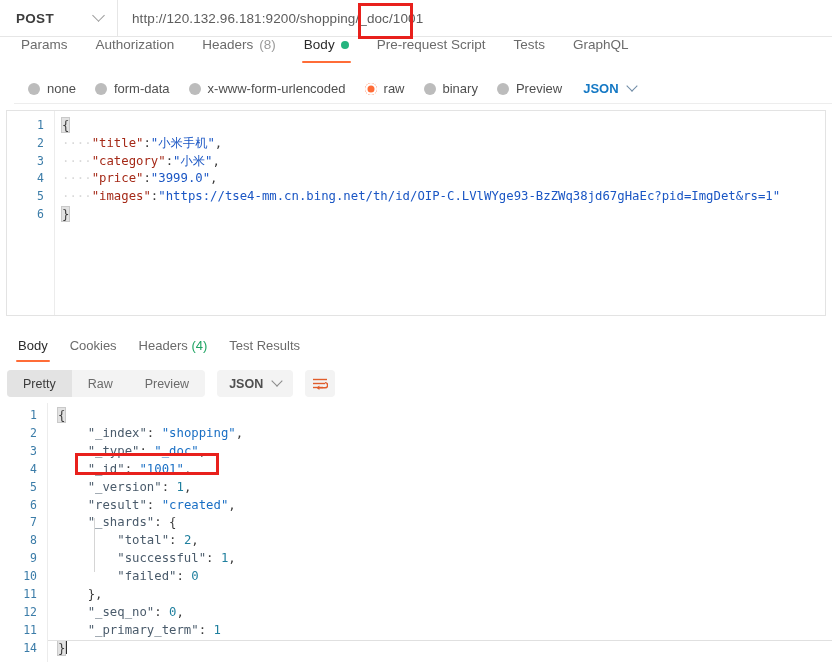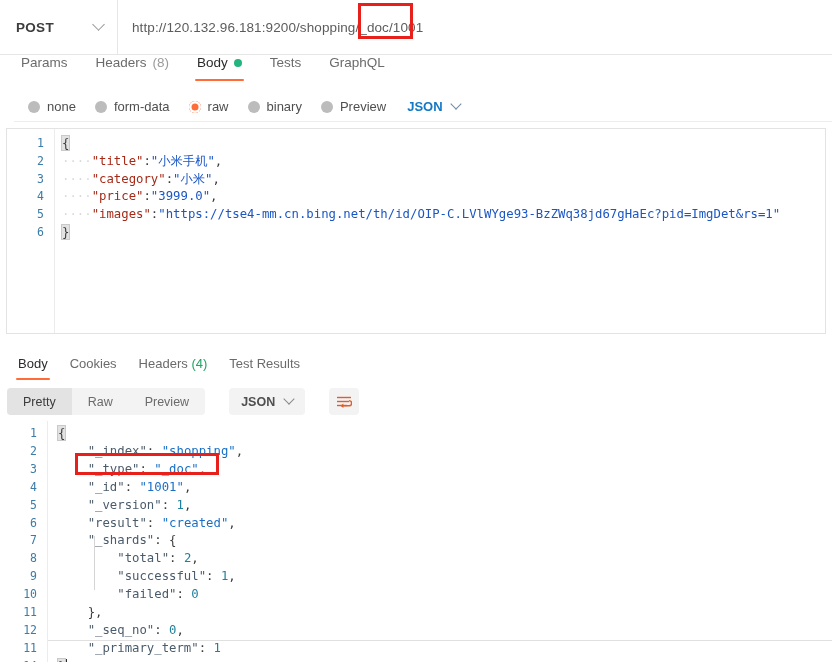--- a/index.html
+++ b/index.html
@@ -10,21 +10,21 @@
     background: #ffffff;
     font-family: "Liberation Sans", sans-serif;
     -webkit-font-smoothing: antialiased;
     overflow: hidden;
   }
   .app { position: relative; width: 832px; height: 662px; background:#fff; }
 
   
   .url-bar {
     display: flex; align-items: stretch;
-    height: 55px;
+    height: 37px;
     border-bottom: 1px solid #e6e6e6;
   }
   .method-select {
     width: 118px;
     display: flex; align-items: center; justify-content: space-between;
     padding: 0 14px 0 16px;
     border-right: 1px solid #e6e6e6;
     cursor: pointer;
     background: #fff;
   }
@@ -147,21 +147,21 @@
   }
   .resp-tab.active { color:#2b2b2b; }
   .resp-tab.active .tab-underline {
     position:absolute; left: 9px; right: 9px; bottom:0; height: 2.5px;
     background:#ff6c37; border-radius:1px;
   }
   .hcount { color:#1fa463; }
 
   
   .resp-toolbar {
-    display:flex; align-items:center; gap: 24px;
+    display:flex; align-items:center; gap: 12px;
     padding: 8px 4px 0 7px;
   }
   .seg {
     display:flex; background:#f3f3f3; border-radius: 4px; overflow:hidden;
     height: 27px;
   }
   .seg-btn {
     font-size: 12.5px; color:#6b6b6b; padding: 0 16px;
     display:flex; align-items:center; cursor:pointer;
   }
@@ -237,44 +237,54 @@
       <span class="url-text"><span>http://120.132.96.181:9200/shopping/_doc</span><span class="hi">/1001</span></span>
       <div class="redbox-url"></div>
     </div>
   </div>
 
   <div class="req-tabs">
     <div class="req-tab">
       <span>Params</span>
     </div>
     <div class="req-tab">
+      <span>Authorization</span>
+    </div>
+    <div class="req-tab">
       <span>Headers</span>
       <span class="tab-count">(8)</span>
     </div>
     <div class="req-tab active">
       <span>Body</span>
       <span class="dot-green"></span>
       <span class="tab-underline"></span>
     </div>
     <div class="req-tab">
+      <span>Pre-request Script</span>
+    </div>
+    <div class="req-tab">
       <span>Tests</span>
     </div>
     <div class="req-tab">
       <span>GraphQL</span>
     </div>
   </div>
 
   <div class="bodytype-row">
     <div class="radio-item">
       <span class="radio"></span>
       <span>none</span>
     </div>
     <div class="radio-item">
       <span class="radio"></span>
       <span>form-data</span>
+    </div>
+    <div class="radio-item">
+      <span class="radio"></span>
+      <span>x-www-form-urlencoded</span>
     </div>
     <div class="radio-item">
       <span class="radio sel"></span>
       <span>raw</span>
     </div>
     <div class="radio-item">
       <span class="radio"></span>
       <span>binary</span>
     </div>
     <div class="radio-item">

